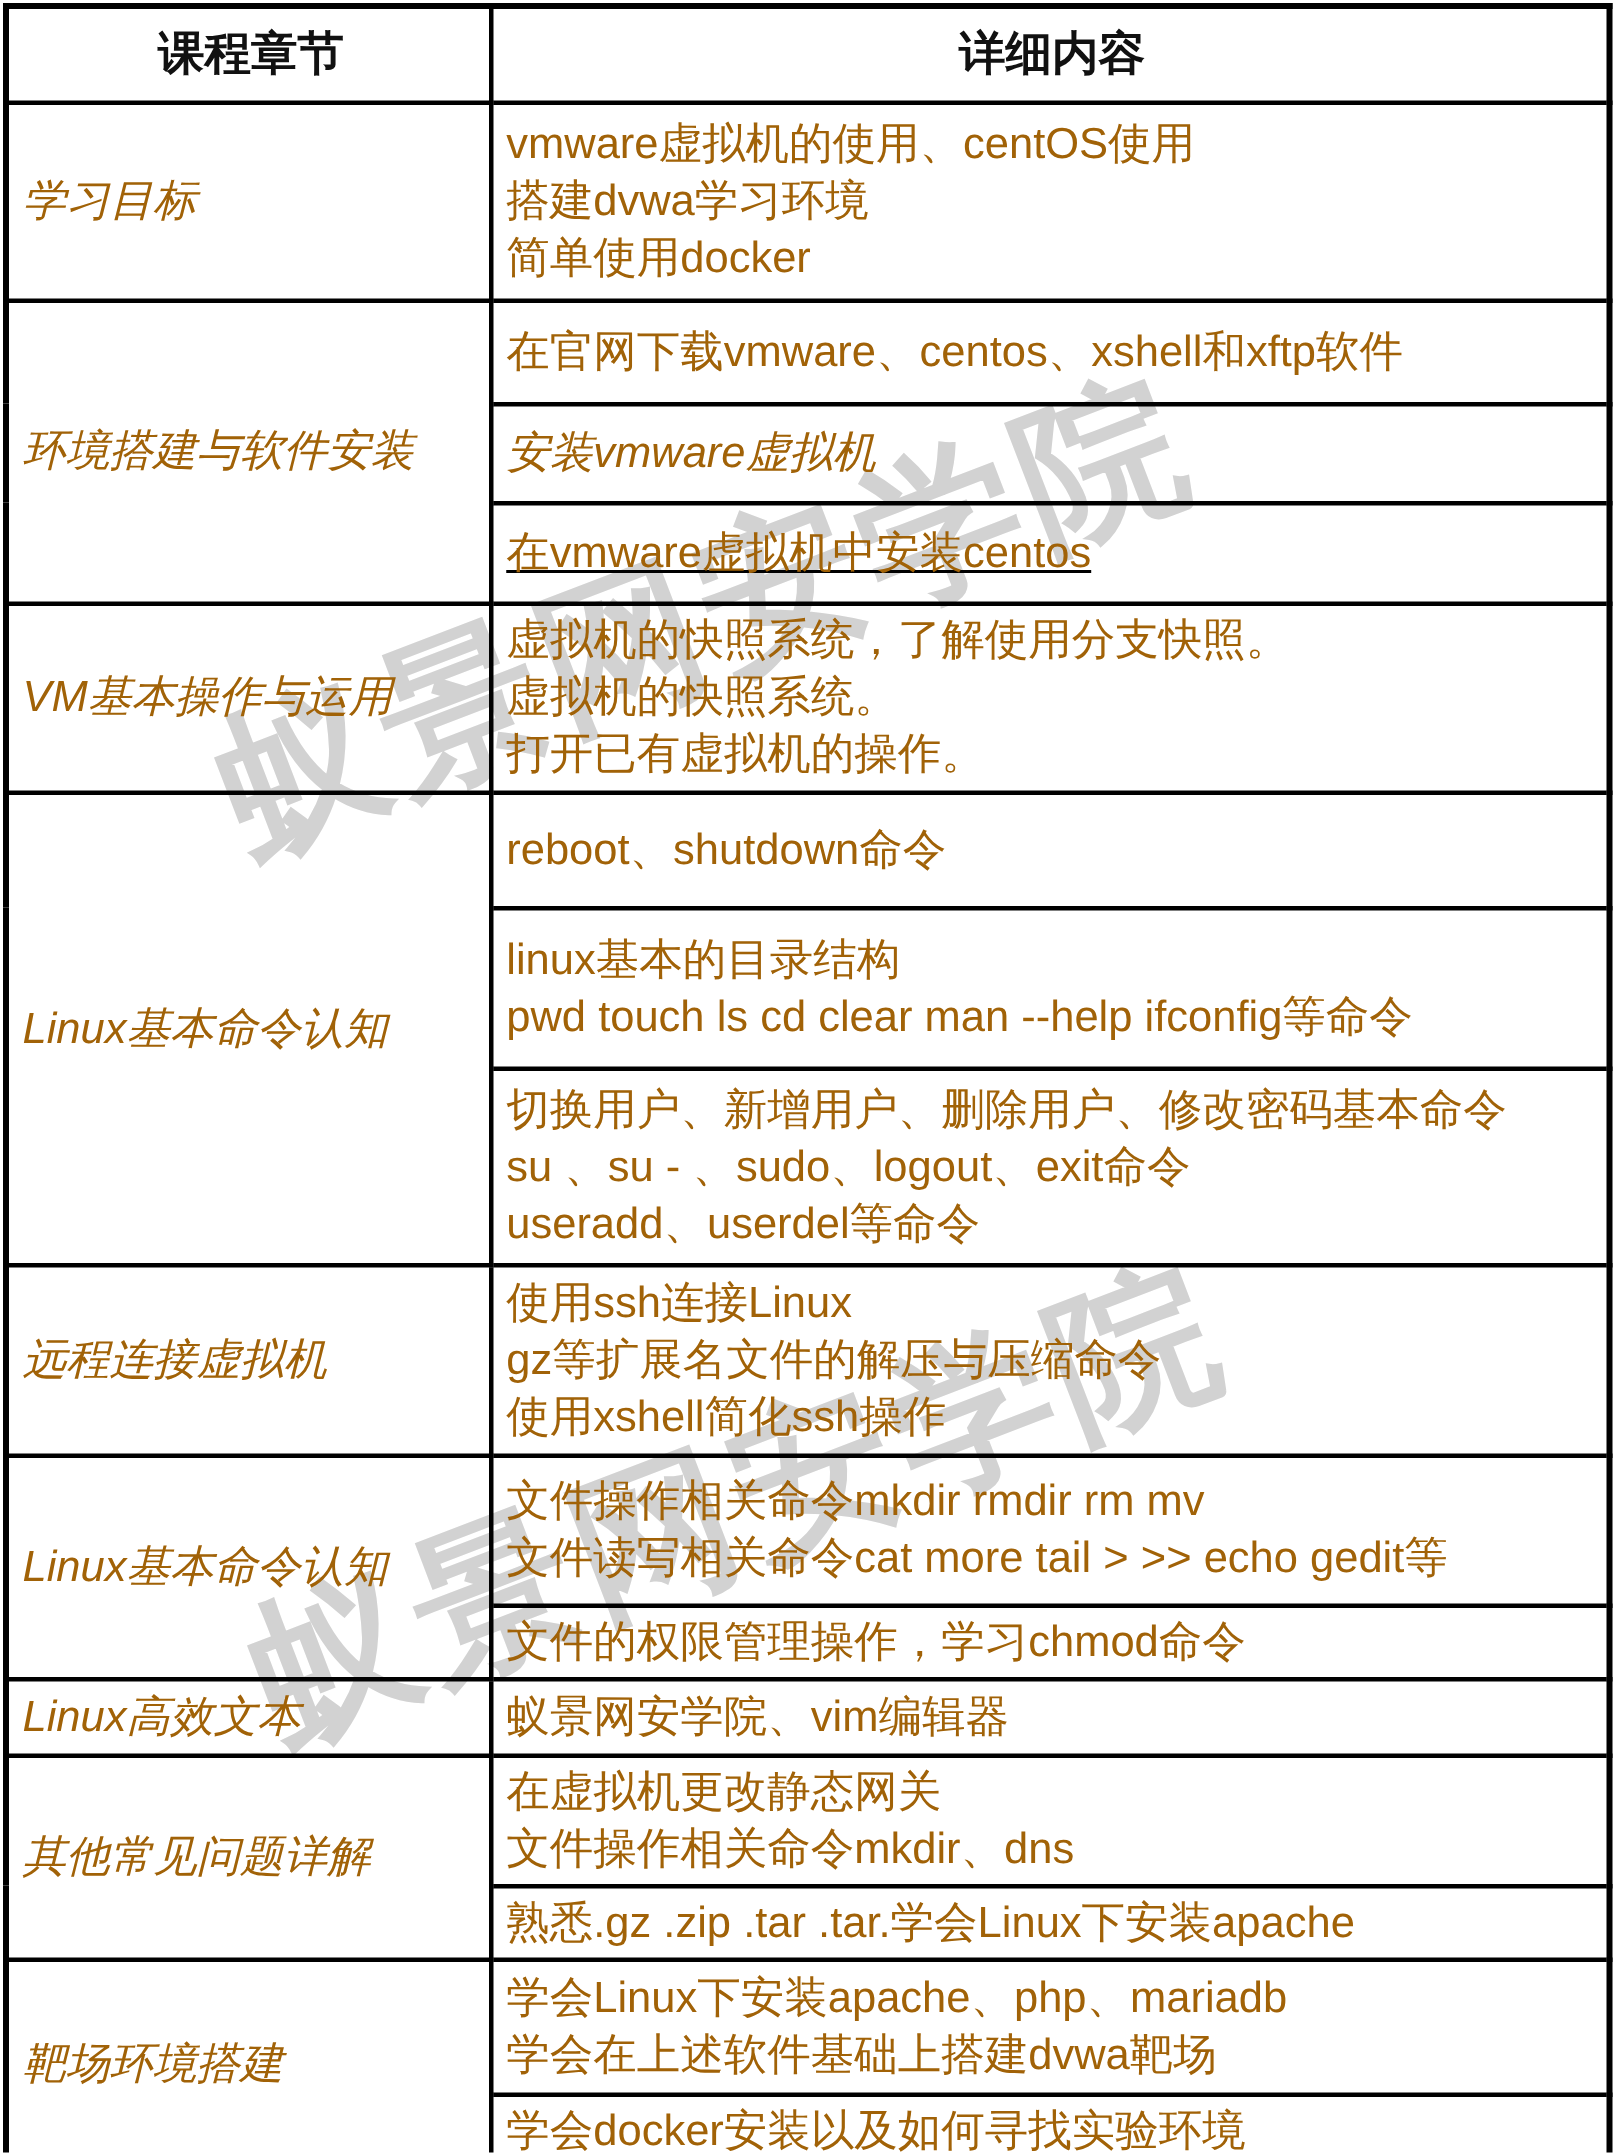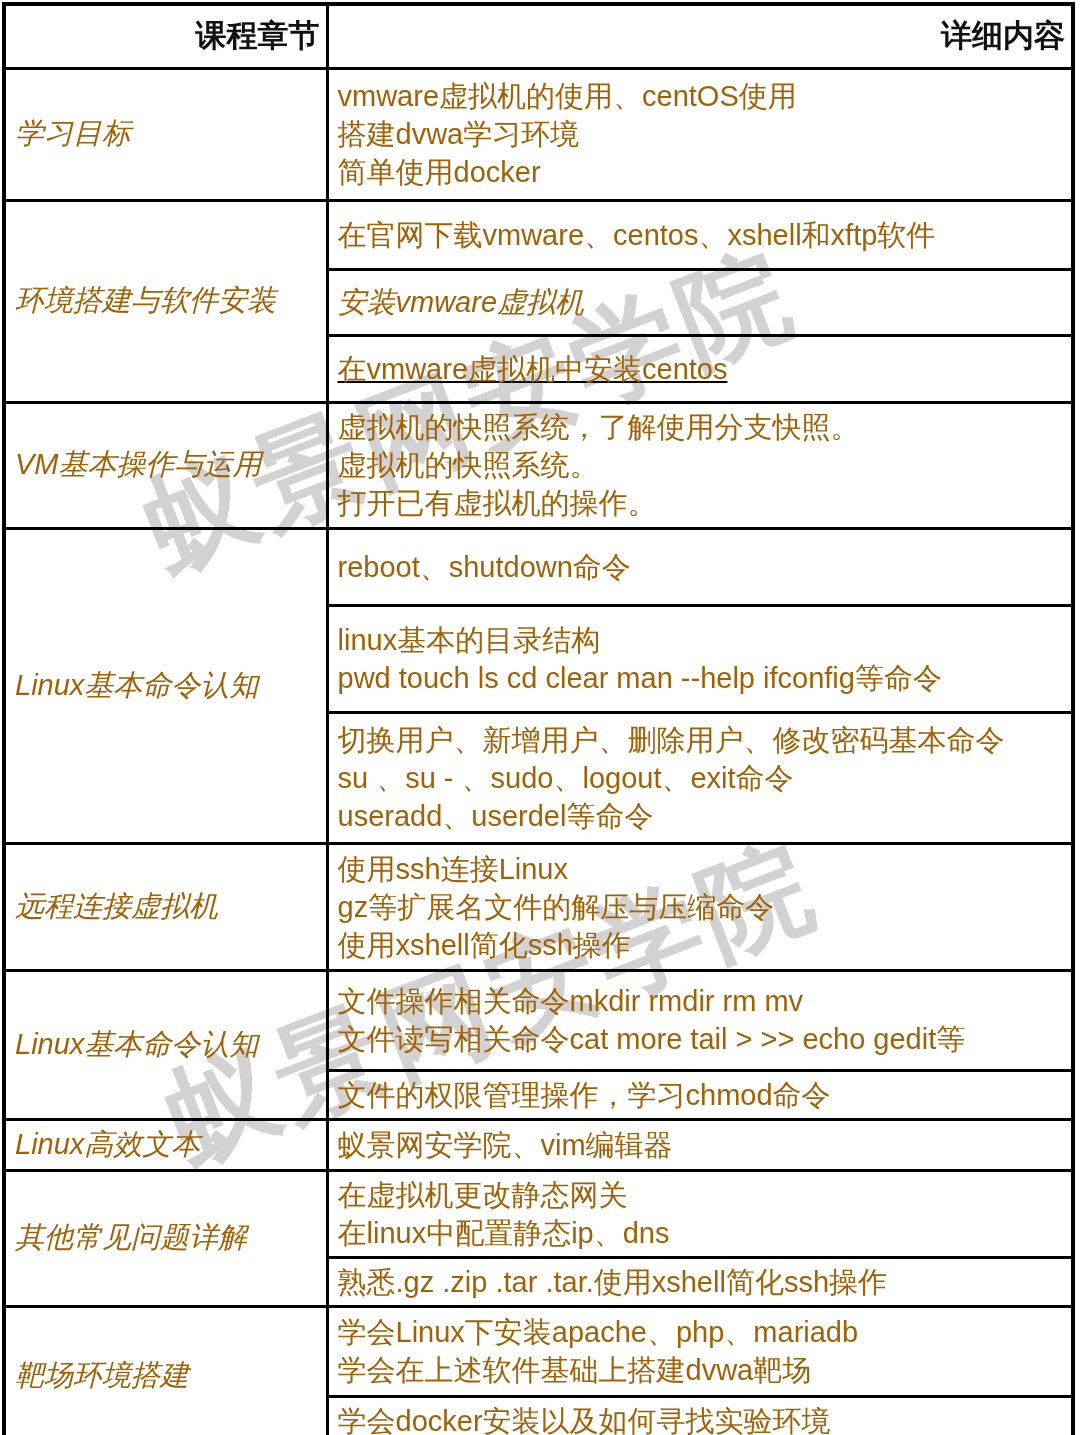--- a/index.html
+++ b/index.html
@@ -16,21 +16,21 @@
   #wm1{left:128px;top:338px;}
   #wm2{left:150px;top:930px;}
   table.course{
     position:absolute;left:2px;top:2px;z-index:1;
     width:1073px;border-collapse:collapse;table-layout:fixed;
     background:transparent;border:4px solid #000;
   }
   th,td{border:3px solid #000;overflow:hidden;}
   thead tr{height:64px;}
   th{
-    text-align:right;font-size:31px;font-weight:bold;color:#111;
+    text-align:center;font-size:31px;font-weight:bold;color:#111;
     padding:2px 6px 2px 9px;vertical-align:middle;
   }
   td{
     font-size:29px;color:#a16207;vertical-align:middle;
     padding:4px 6px 4px 9px;
   }
   td.chapter{background:transparent;font-style:italic;}
   td.detail .line{line-height:38px;}
 </style>
 </head>
@@ -125,26 +125,26 @@
       <tr style="height: 50px;">
         <td class="chapter" rowspan="1">Linux高效文本</td>
         <td class="detail">
           <div class="line">蚁景网安学院、vim编辑器</div>
         </td>
       </tr>
       <tr style="height: 85px;">
         <td class="chapter" rowspan="2">其他常见问题详解</td>
         <td class="detail">
           <div class="line">在虚拟机更改静态网关</div>
-          <div class="line">在linux中配置静态ip、dns</div>
+          <div class="line">文件操作相关命令mkdir、dns</div>
         </td>
       </tr>
       <tr style="height: 48px;">
         <td class="detail">
-          <div class="line">熟悉.gz .zip .tar .tar.使用xshell简化ssh操作</div>
+          <div class="line">熟悉.gz .zip .tar .tar.学会Linux下安装apache</div>
         </td>
       </tr>
       <tr style="height: 90px;">
         <td class="chapter" rowspan="2">靶场环境搭建</td>
         <td class="detail">
           <div class="line">学会Linux下安装apache、php、mariadb</div>
           <div class="line">学会在上述软件基础上搭建dvwa靶场</div>
         </td>
       </tr>
       <tr style="height: 43px;">

